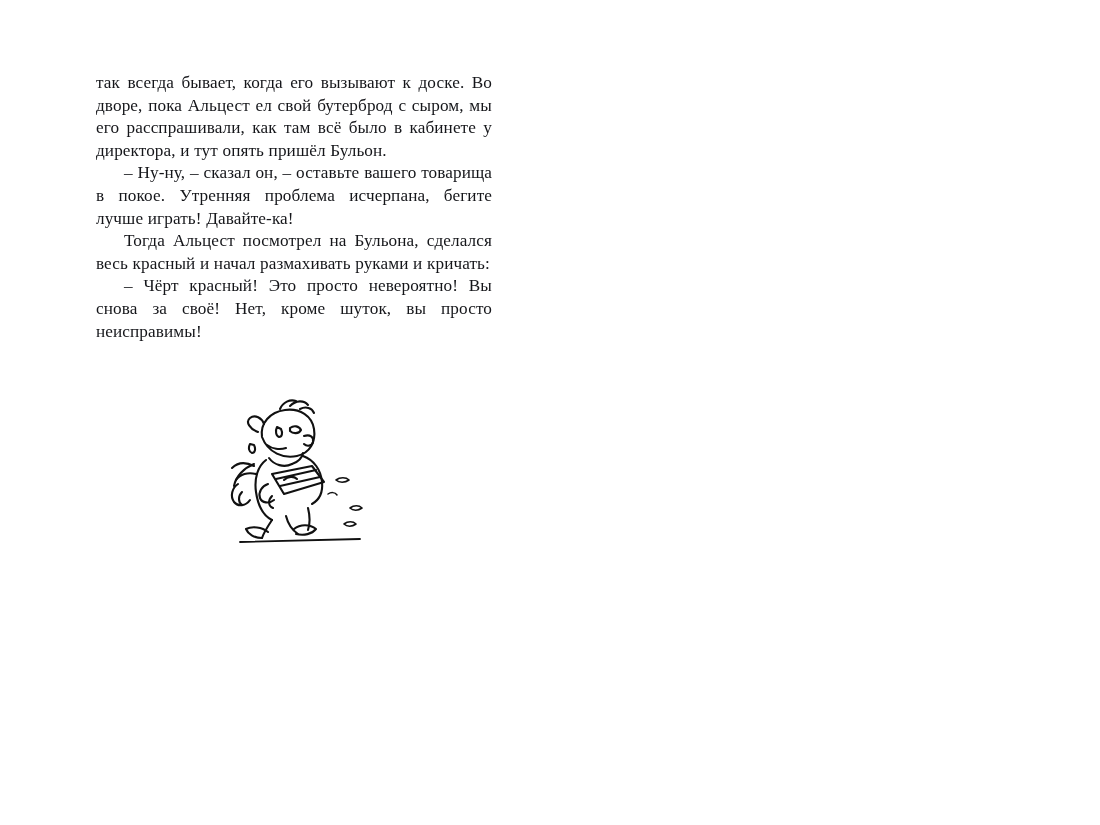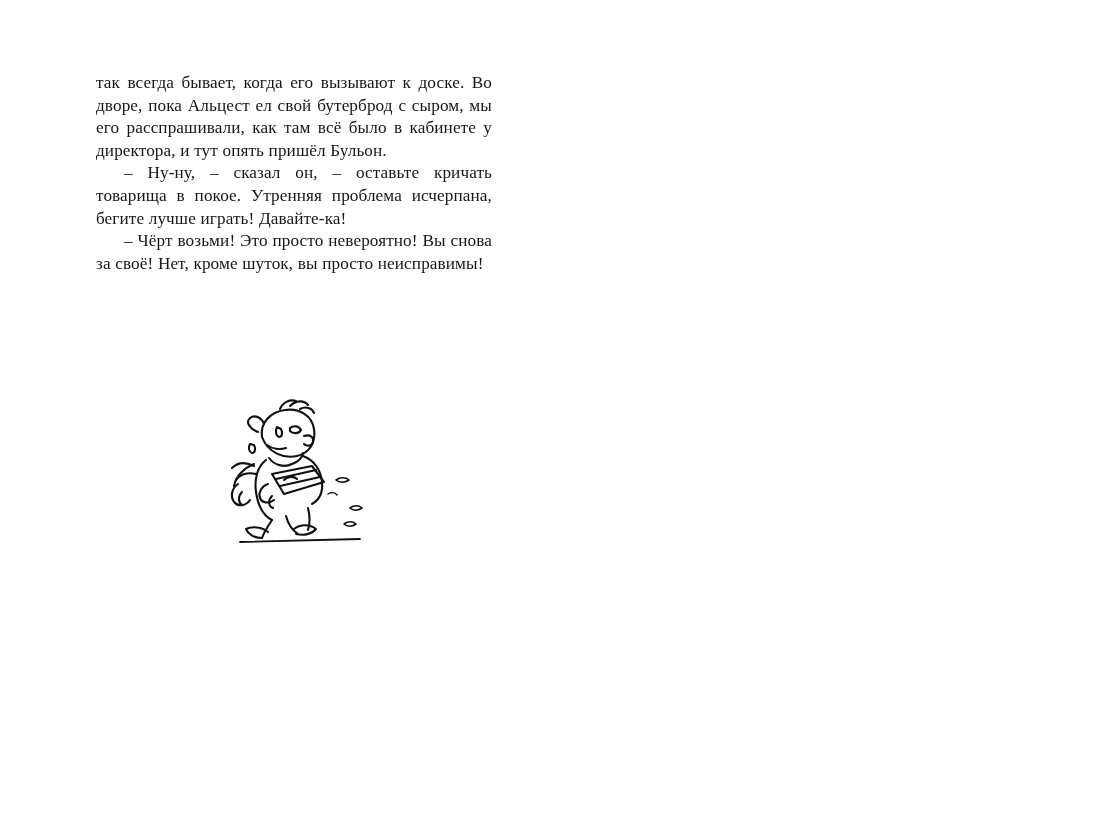--- a/index.html
+++ b/index.html
@@ -75,22 +75,23 @@
 </style>
 </head>
 <body>
 
 <div id="spread">
 
   <div class="page" id="page-left">
 
     <div class="textblock" id="left-text">
       <p class="nostretch">так всегда бывает, когда его вызывают к доске. Во дворе, пока Альцест ел свой бутерброд с сыром, мы его расспрашивали, как там всё было в кабинете у директора, и тут опять пришёл Бульон.</p>
-      <p class="ind nostretch">– Ну-ну, – сказал он, – оставьте кричать товарища в покое. Утренняя проблема исчерпана, бегите лучше играть! Давайте-ка!</p>
-      <p class="ind nostretch">– Чёрт возьми! Это просто невероятно! Вы снова за своё! Нет, кроме шуток, вы просто неисправимы!</p>
+      <p class="ind nostretch">– Ну-ну, – сказал он, – оставьте вашего товарища в покое. Утренняя проблема исчерпана, бегите лучше играть! Давайте-ка!</p>
+      <p class="ind nostretch">Тогда Альцест посмотрел на Бульона, сделался весь красный и начал размахивать руками и кричать:</p>
+      <p class="ind nostretch">– Чёрт красный! Это просто невероятно! Вы снова за своё! Нет, кроме шуток, вы просто неисправимы!</p>
     </div>
 
     <div class="illo" id="illo-boy">
       <svg viewBox="0 0 190 150" xmlns="http://www.w3.org/2000/svg" aria-hidden="true">
         <g class="ink" stroke-width="2.1">
 
           <path d="M34 41 C32 27 42 16 57 14 C72 12 84 20 86 33 C88 46 82 57 69 60 C56 63 40 57 34 41 Z"></path>
 
           <path d="M30 36 C22 33 17 26 22 22 C27 18 34 22 36 28"></path>
           <path d="M52 13 C55 6 62 3 68 5"></path>

